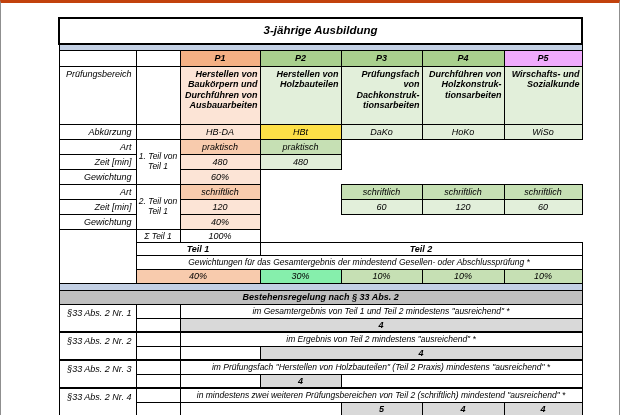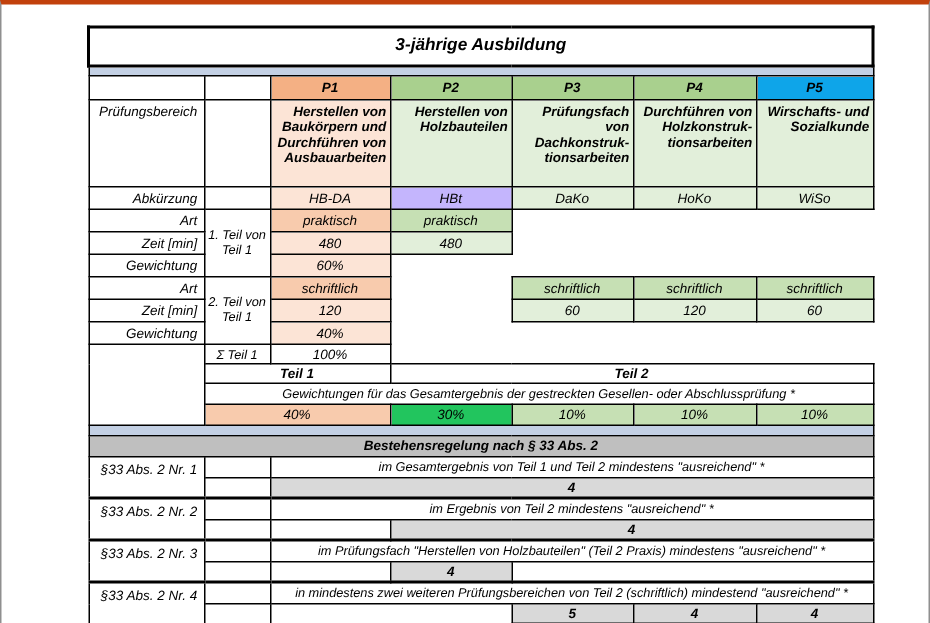--- a/index.html
+++ b/index.html
@@ -58,38 +58,38 @@
       <td colspan="7" class="b bluebar" style="background: rgb(195, 208, 228);"></td>
     </tr>
 
     <tr class="h15">
       <td class="b"></td>
       <td class="b"></td>
       <td class="b or1 bold" style="background: rgb(244, 176, 132);">P1</td>
       <td class="b gr1 bold" style="background: rgb(169, 208, 142);">P2</td>
       <td class="b gr1 bold" style="background: rgb(169, 208, 142); margin-top: 36px;">P3</td>
       <td class="b gr1 bold" style="background: rgb(169, 208, 142);">P4</td>
-      <td class="b gr1 bold" style="background: #0ea5e9;">P5</td>
+      <td class="b gr1 bold" style="background: #f0abfc;">P5</td>
     </tr>
 
     <tr class="h55">
       <td class="b lab vtop">Prüfungsbereich</td>
       <td class="b"></td>
       <td class="b or3 bold wrap vtop" style="background: rgb(252, 228, 214);">Herstellen von Baukörpern und Durchführen von Ausbauarbeiten</td>
       <td class="b gr3 bold wrap vtop" style="background: rgb(226, 239, 218);">Herstellen von Holzbauteilen</td>
       <td class="b gr3 bold wrap vtop" style="background: rgb(226, 239, 218);">Prüfungsfach von Dachkonstruk­tionsarbeiten</td>
       <td class="b gr3 bold wrap vtop" style="background: rgb(226, 239, 218);">Durchführen von Holzkonstruk­tionsarbeiten</td>
       <td class="b gr3 bold wrap vtop" style="background: rgb(226, 239, 218);">Wirschafts- und Sozialkunde</td>
     </tr>
 
     <tr>
       <td class="b lab">Abkürzung</td>
       <td class="b"></td>
       <td class="b or3" style="background: rgb(252, 228, 214);">HB-DA</td>
-      <td class="b gr3" style="background: #c4b5fd;">HBt</td>
+      <td class="b gr3" style="background: #fde047;">HBt</td>
       <td class="b gr3" style="background: rgb(226, 239, 218);">DaKo</td>
       <td class="b gr3" style="background: rgb(226, 239, 218);">HoKo</td>
       <td class="b gr3" style="background: rgb(226, 239, 218);">WiSo</td>
     </tr>
 
     <tr>
       <td class="b lab">Art</td>
       <td class="b wrap small" rowspan="3">1. Teil von Teil 1</td>
       <td class="b or2" style="background: rgb(248, 203, 173);">praktisch</td>
       <td class="b gr2" style="background: rgb(198, 224, 180);">praktisch</td>
@@ -138,26 +138,26 @@
       <td class="b">100%</td>
       <td colspan="4"></td>
     </tr>
 
     <tr class="h12">
       <td colspan="2" class="b bold">Teil 1</td>
       <td colspan="4" class="b bold">Teil 2</td>
     </tr>
 
     <tr class="h13">
-      <td colspan="6" class="b small">Gewichtungen für das Gesamtergebnis der gestreckten Gesellen- oder Abschlussprüfung *</td>
+      <td colspan="6" class="b small">Gewichtungen für das Gesamtergebnis der mindestend Gesellen- oder Abschlussprüfung *</td>
     </tr>
 
     <tr class="h13">
       <td colspan="2" class="b or2" style="background: rgb(248, 203, 173);">40%</td>
-      <td class="b gr2" style="background: #22c55e;">30%</td>
+      <td class="b gr2" style="background: #86efac;">30%</td>
       <td class="b gr2" style="background: rgb(198, 224, 180);">10%</td>
       <td class="b gr2" style="background: rgb(198, 224, 180);">10%</td>
       <td class="b gr2" style="background: rgb(198, 224, 180);">10%</td>
     </tr>
 
     <tr class="h6">
       <td colspan="7" class="b bluebar" style="background: rgb(195, 208, 228);"></td>
     </tr>
 
     <tr class="h13">

